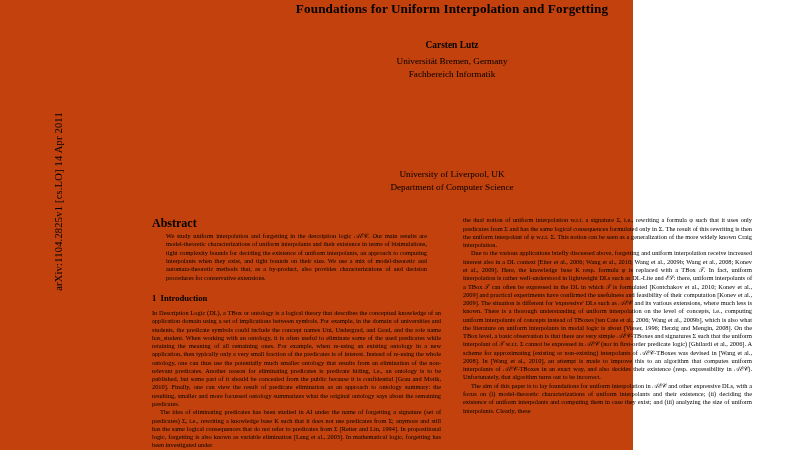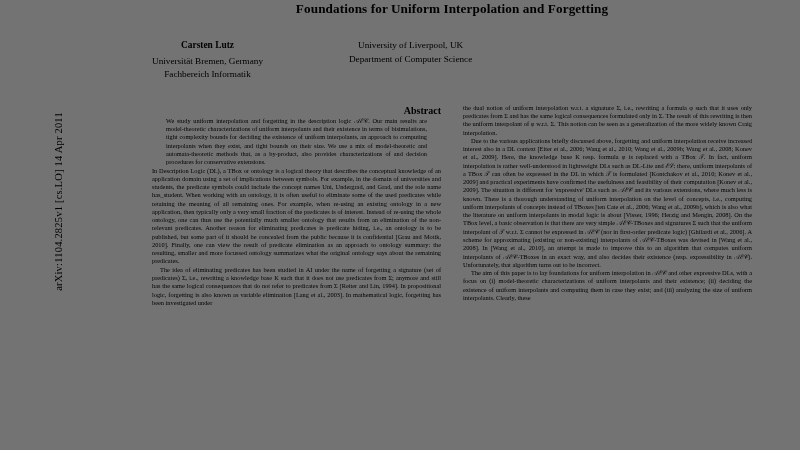--- a/index.html
+++ b/index.html
@@ -11,23 +11,23 @@
     width: 800px;
     height: 450px;
     overflow: hidden;
     font-family: "Liberation Serif", serif;
     color: #000000;
     position: relative;
   }
   #page {
     position: absolute;
     left: 0; top: 0;
-    width: 800px;
+    width: 633px;
     height: 450px;
-    background: #737373;
+    background: #c2410c;
   }
 
   
   #arxiv-stamp {
     position: absolute;
     left: -92px;
     top: 196px;
     width: 300px;
     transform: rotate(-90deg);
     transform-origin: center center;
@@ -51,23 +51,24 @@
     text-align: center;
     font-weight: bold;
     font-size: 13.2px;
     line-height: 1.32;
     margin-top: 0px;
     letter-spacing: 0.1px;
   }
 
   .authors {
     display: flex;
-    justify-content: flex-start;
+    justify-content: flex-end;
     gap: 86px;
     margin-top: 22px;
+    flex-direction: column;
   }
   .author {
     text-align: center;
     font-size: 9.2px;
     line-height: 1.45;
   }
   .author .name {
     font-weight: bold;
     font-size: 9.4px;
     margin-bottom: 2px;
@@ -79,23 +80,23 @@
     margin-top: 22px;
     font-size: 6.35px;
     line-height: 1.305;
     text-align: justify;
   }
   .col {
     width: 289px;
   }
 
   .abs-head {
-    text-align: right;
+    text-align: left;
     font-weight: bold;
-    font-size: 10px;
+    font-size: 12px;
   }
   .abs-body {
     padding: 0 14px;
     text-align: justify;
     font-size: 6.3px;
     line-height: 1.32;
   }
 
   .sec-head {
     font-weight: bold;
@@ -135,20 +136,24 @@
         <div>Department of Computer Science</div>
       </div>
     </div>
 
     <div class="columns">
 
       <div class="col">
         <div class="abs-head">Abstract</div>
         <div class="abs-body">We study uniform interpolation and forgetting in the description logic 𝒜ℰ𝒞. Our main results are model-theoretic characterizations of uniform interpolants and their existence in terms of bisimulations, tight complexity bounds for deciding the existence of uniform interpolants, an approach to computing interpolants when they exist, and tight bounds on their size. We use a mix of model-theoretic and automata-theoretic methods that, as a by-product, also provides characterizations of and decision procedures for conservative extensions.</div>
 
+        <div class="sec-head">
+          <span>1</span>
+          &nbsp;<span>Introduction</span>
+        </div>
 
         <p class="first">In Description Logic (DL), a TBox or ontology is a logical theory that describes the conceptual knowledge of an application domain using a set of implications between symbols. For example, in the domain of universities and students, the predicate symbols could include the concept names Uni, Undergrad, and Grad, and the role name has_student. When working with an ontology, it is often useful to eliminate some of the used predicates while retaining the meaning of all remaining ones. For example, when re-using an existing ontology in a new application, then typically only a very small fraction of the predicates is of interest. Instead of re-using the whole ontology, one can thus use the potentially much smaller ontology that results from an elimination of the non-relevant predicates. Another reason for eliminating predicates is predicate hiding, i.e., an ontology is to be published, but some part of it should be concealed from the public because it is confidential [Grau and Motik, 2010]. Finally, one can view the result of predicate elimination as an approach to ontology summary: the resulting, smaller and more focussed ontology summarizes what the original ontology says about the remaining predicates.</p>
         <p>The idea of eliminating predicates has been studied in AI under the name of forgetting a signature (set of predicates) Σ, i.e., rewriting a knowledge base K such that it does not use predicates from Σ; anymore and still has the same logical consequences that do not refer to predicates from Σ [Reiter and Lin, 1994]. In propositional logic, forgetting is also known as variable elimination [Lang et al., 2003]. In mathematical logic, forgetting has been investigated under</p>
       </div>
 
       <div class="col">
         <p class="first">the dual notion of uniform interpolation w.r.t. a signature Σ, i.e., rewriting a formula φ such that it uses only predicates from Σ and has the same logical consequences formulated only in Σ. The result of this rewriting is then the uniform interpolant of φ w.r.t. Σ. This notion can be seen as a generalization of the more widely known Craig interpolation.</p>
         <p>Due to the various applications briefly discussed above, forgetting and uniform interpolation receive increased interest also in a DL context [Eiter et al., 2006; Wang et al., 2010; Wang et al., 2009b; Wang et al., 2008; Konev et al., 2009]. Here, the knowledge base K resp. formula φ is replaced with a TBox 𝒯. In fact, uniform interpolation is rather well-understood in lightweight DLs such as DL-Lite and ℰℒ: there, uniform interpolants of a TBox 𝒯 can often be expressed in the DL in which 𝒯 is formulated [Kontchakov et al., 2010; Konev et al., 2009] and practical experiments have confirmed the usefulness and feasibility of their computation [Konev et al., 2009]. The situation is different for 'expressive' DLs such as 𝒜ℰ𝒞 and its various extensions, where much less is known. There is a thorough understanding of uniform interpolation on the level of concepts, i.e., computing uniform interpolants of concepts instead of TBoxes [ten Cate et al., 2006; Wang et al., 2009b], which is also what the literature on uniform interpolants in modal logic is about [Visser, 1996; Herzig and Mengin, 2008]. On the TBox level, a basic observation is that there are very simple 𝒜ℰ𝒞-TBoxes and signatures Σ such that the uniform interpolant of 𝒯 w.r.t. Σ cannot be expressed in 𝒜ℰ𝒞 (nor in first-order predicate logic) [Ghilardi et al., 2006]. A scheme for approximating (existing or non-existing) interpolants of 𝒜ℰ𝒞-TBoxes was devised in [Wang et al., 2008]. In [Wang et al., 2010], an attempt is made to improve this to an algorithm that computes uniform interpolants of 𝒜ℰ𝒞-TBoxes in an exact way, and also decides their existence (resp. expressibility in 𝒜ℰ𝒞). Unfortunately, that algorithm turns out to be incorrect.</p>
         <p>The aim of this paper is to lay foundations for uniform interpolation in 𝒜ℰ𝒞 and other expressive DLs, with a focus on (i) model-theoretic characterizations of uniform interpolants and their existence; (ii) deciding the existence of uniform interpolants and computing them in case they exist; and (iii) analyzing the size of uniform interpolants. Clearly, these</p>
       </div>

